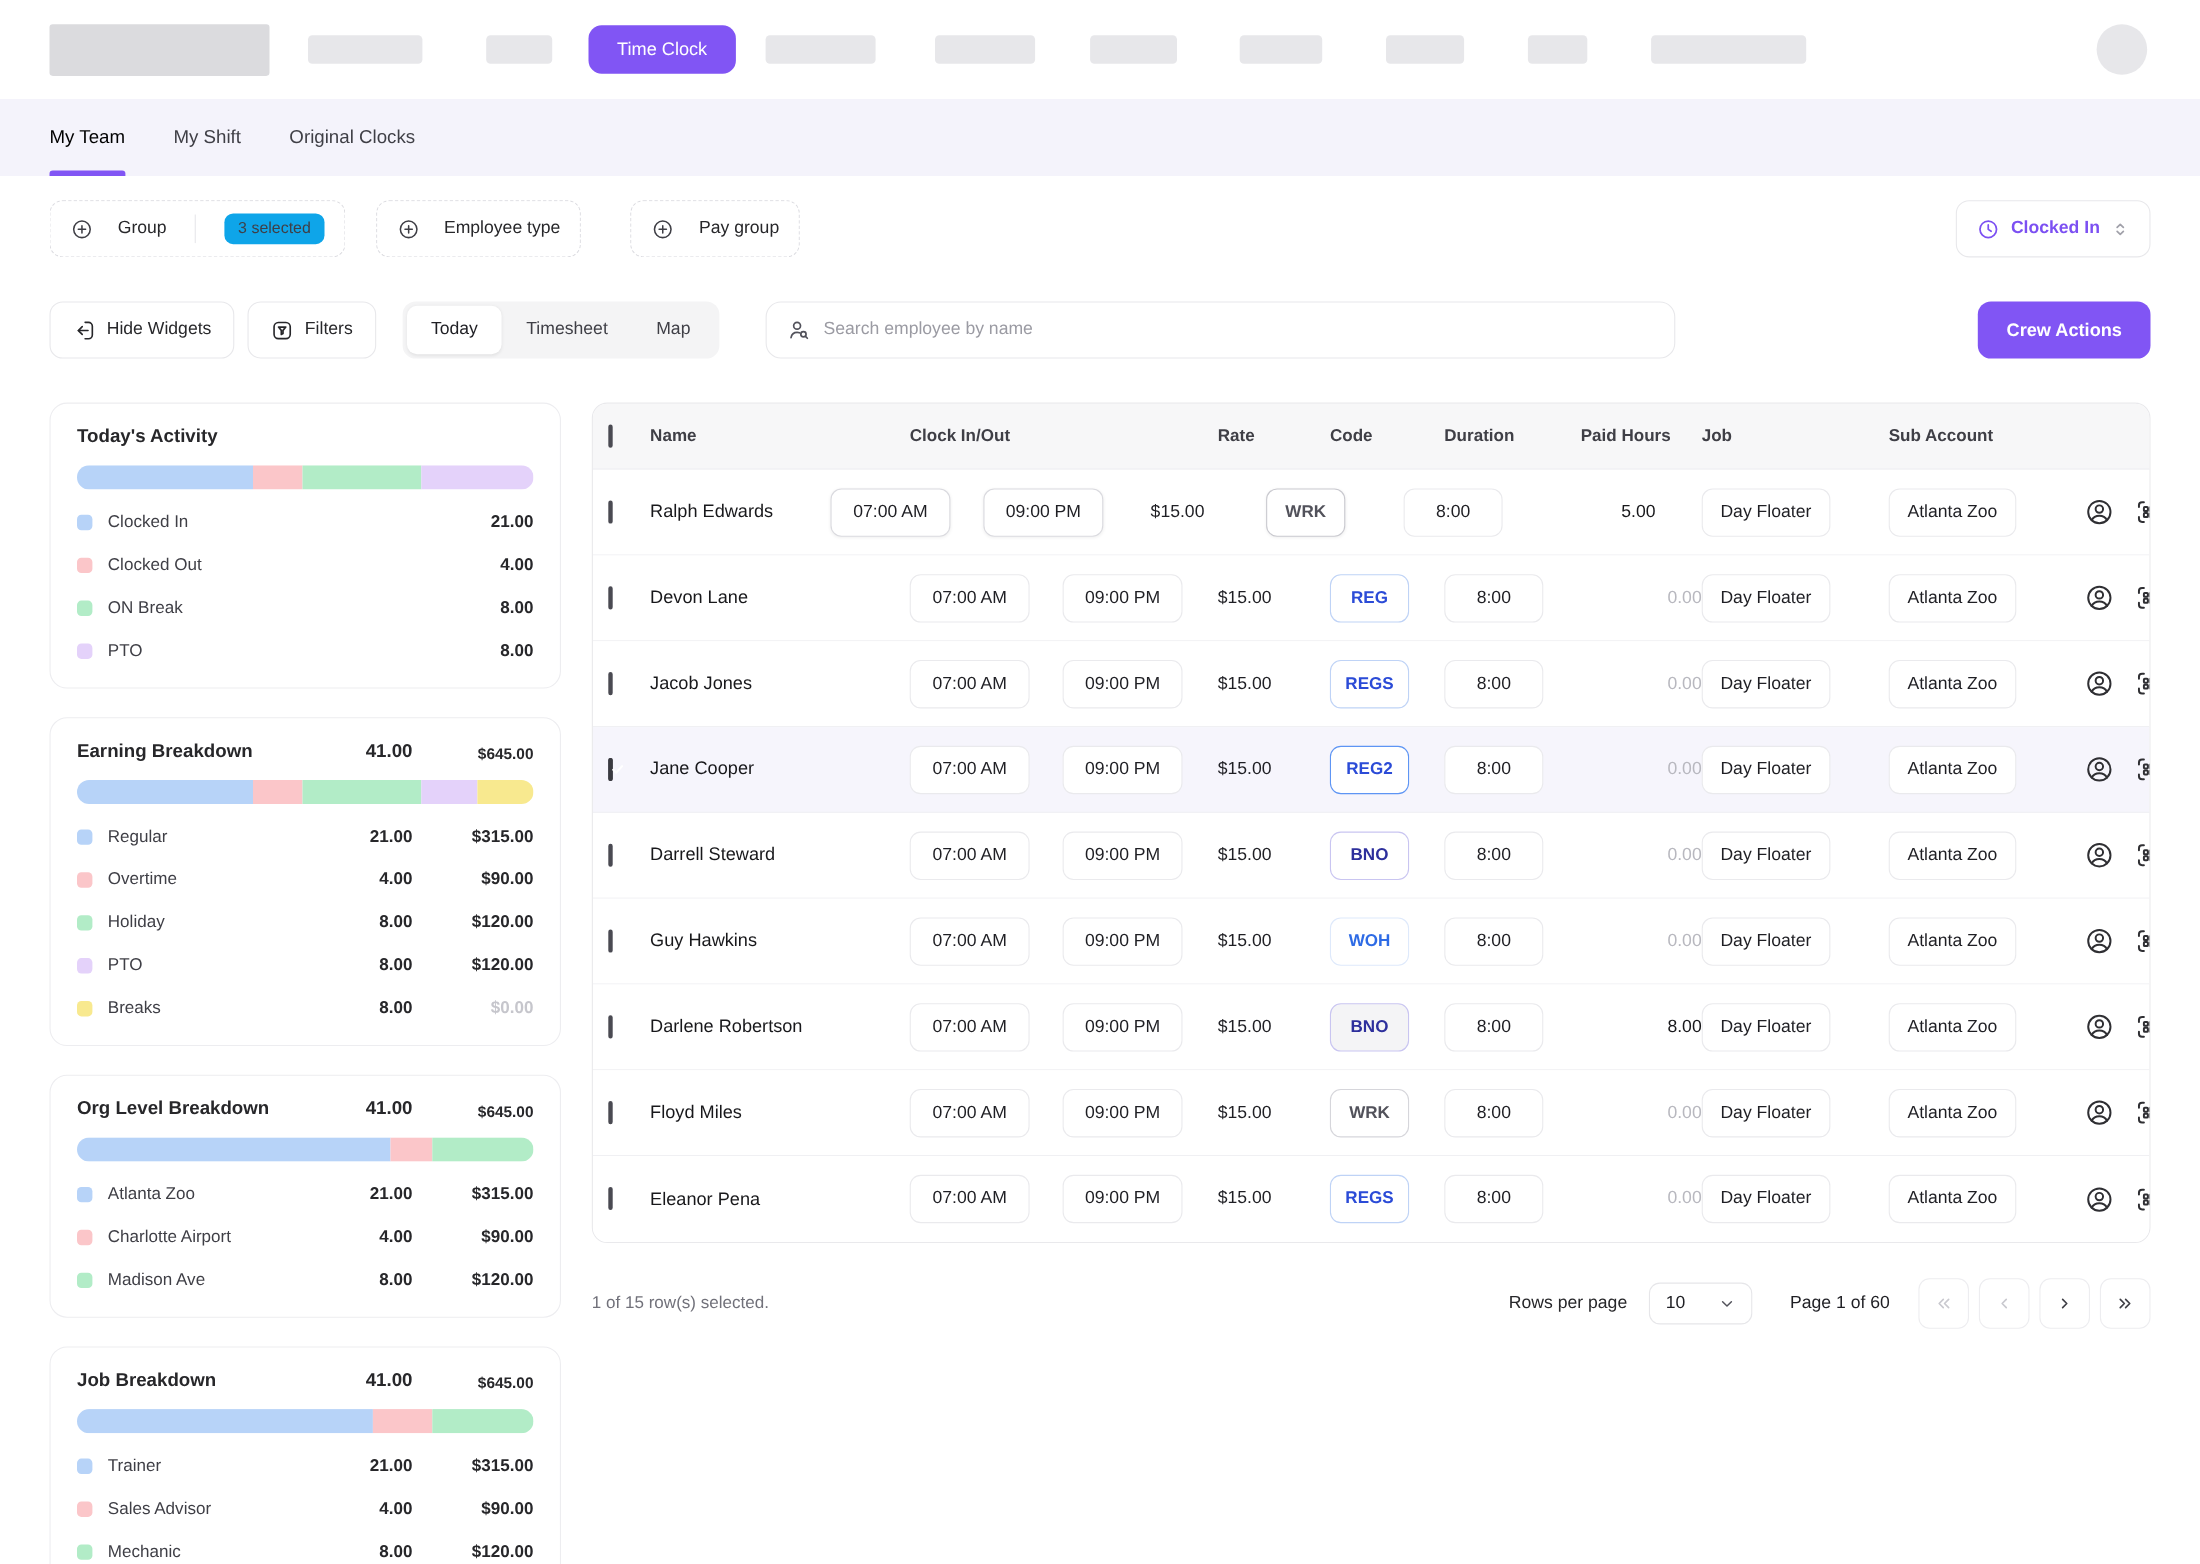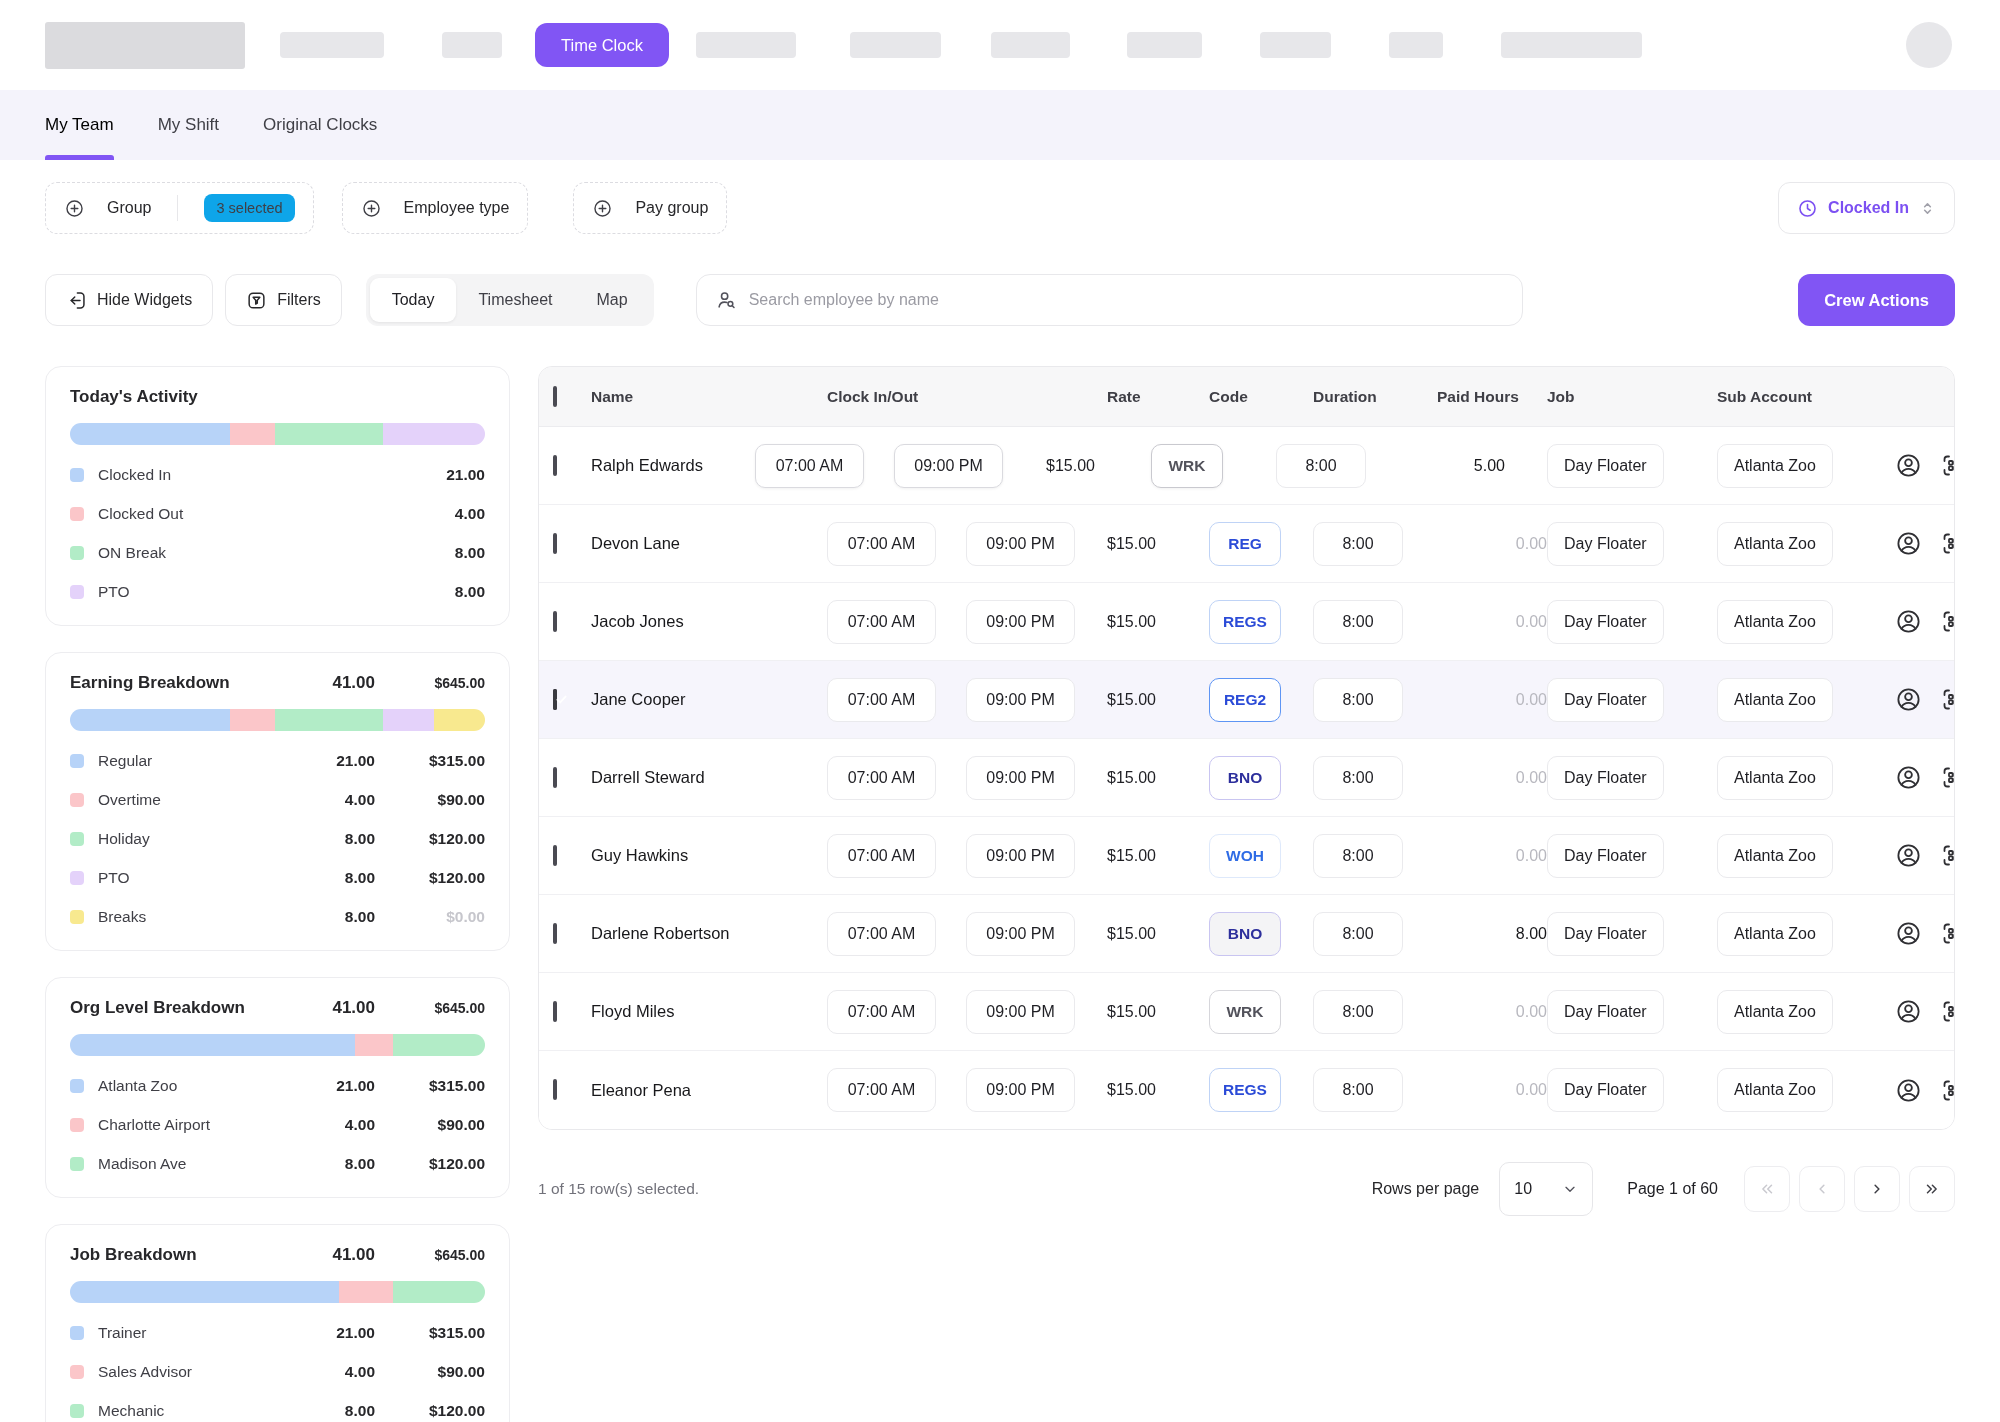--- a/index.html
+++ b/index.html
@@ -66,21 +66,21 @@
   .btn-crew {
     margin-left:auto; height:52px; padding:0 26px; border:none; border-radius:12px;
     background:#8155F4; color:#fff; font-size:16.5px; font-weight:600; font-family:inherit; cursor:pointer;
   }
 
   
   .content { display:flex; margin:40px 45px 0; gap:28px; align-items:flex-start; }
   .sidebar { width:465px; flex:0 0 465px; }
   .card { border:1px solid #EDEDF0; border-radius:16px; padding:20px 24px 14px; background:#fff; }
   .card + .card { margin-top:26px; }
-  .card-head { display:flex; align-items:center; margin-bottom:4px; }
+  .card-head { display:flex; align-items:flex-end; margin-bottom:4px; }
   .card-title { flex:1; font-size:17px; font-weight:600; color:#27272A; }
   .card-hours { width:90px; text-align:right; font-size:17px; font-weight:600; color:#27272A; }
   .card-amount { width:110px; text-align:right; font-size:14px; font-weight:600; color:#27272A; }
   .stackbar { display:flex; height:22px; border-radius:999px; overflow:hidden; margin:16px 0 10px; }
   .seg { height:100%; }
   .legend-row { display:flex; align-items:center; height:39px; }
   .swatch { width:14px; height:14px; border-radius:4px; margin-right:14px; flex:0 0 14px; }
   .legend-label { flex:1; font-size:15.5px; color:#3F3F46; }
   .legend-hours { width:90px; text-align:right; font-size:15.5px; font-weight:600; color:#27272A; }
   .legend-amount { width:110px; text-align:right; font-size:15.5px; font-weight:600; color:#27272A; }
@@ -140,21 +140,21 @@
   .cbx { width:21px; height:21px; border:2px solid #4A4A52; border-radius:6px; background:#fff; cursor:pointer; position:relative; }
   .cbx--checked { background:#3A3A40; border-color:#3A3A40; }
   .cbx--checked svg { position:absolute; inset:0; margin:auto; }
 
   
   .table-footer { display:flex; align-items:center; margin-top:32px; padding-bottom:40px; }
   .sel-text { font-size:15.5px; color:#71717A; }
   .foot-right { margin-left:auto; display:flex; align-items:center; }
   .rpp-label { font-size:16px; font-weight:500; color:#27272A; margin-right:20px; }
   .rpp-select {
-    width:94px; height:54px; border:1px solid #E6E6E9; border-radius:10px; background:#fff;
+    width:94px; height:38px; border:1px solid #E6E6E9; border-radius:10px; background:#fff;
     display:flex; align-items:center; justify-content:space-between; padding:0 14px; cursor:pointer;
     font-size:16px; color:#1F1F24;
   }
   .page-text { font-size:16px; font-weight:500; color:#1F1F24; margin:0 26px 0 34px; }
   .pager { display:flex; gap:9px; }
   .pg-btn {
     width:46px; height:46px; border:1px solid #EDEDF0; border-radius:10px; background:#fff;
     display:flex; align-items:center; justify-content:center; cursor:pointer; color:#3F3F46;
   }
   .pg-btn--disabled { color:#C9C9CF; }

